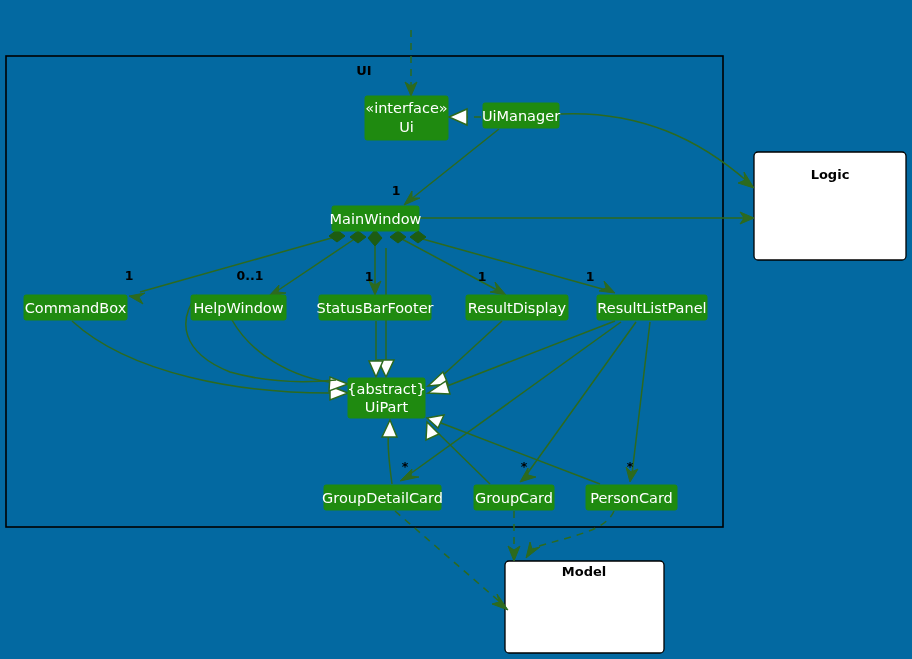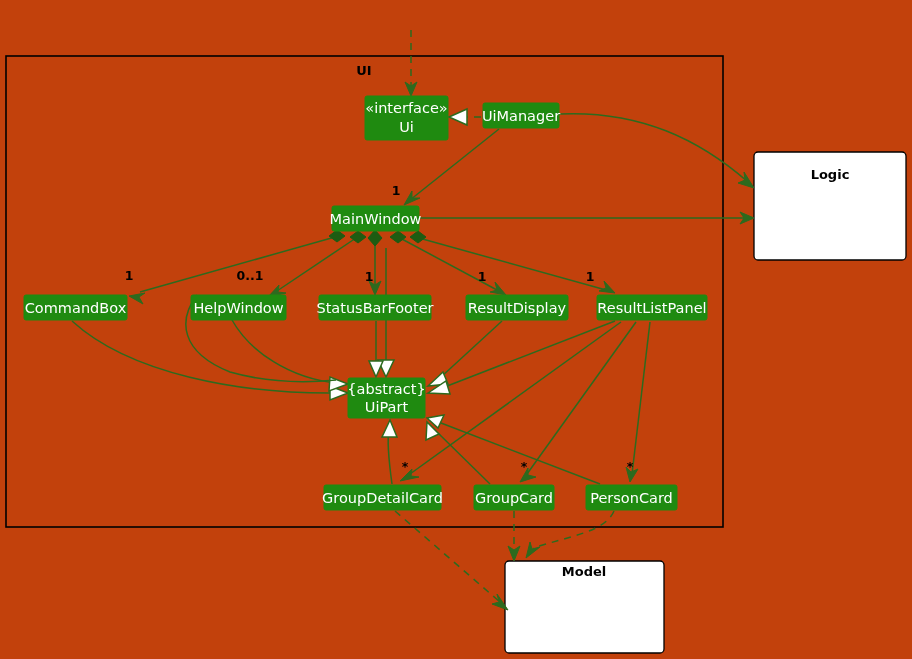--- a/index.html
+++ b/index.html
@@ -7,21 +7,21 @@
     padding: 0;
     background: #ffffff;
   }
   body {
     font-family: "DejaVu Sans", sans-serif;
   }
   #diagram-root {
     position: relative;
     width: 912px;
     height: 659px;
-    background: #c2410c;
+    background: #0369a1;
     overflow: hidden;
   }
   svg.diagram-canvas {
     position: absolute;
     top: 0;
     left: 0;
     width: 912px;
     height: 659px;
   }
   .pkg-rect {

